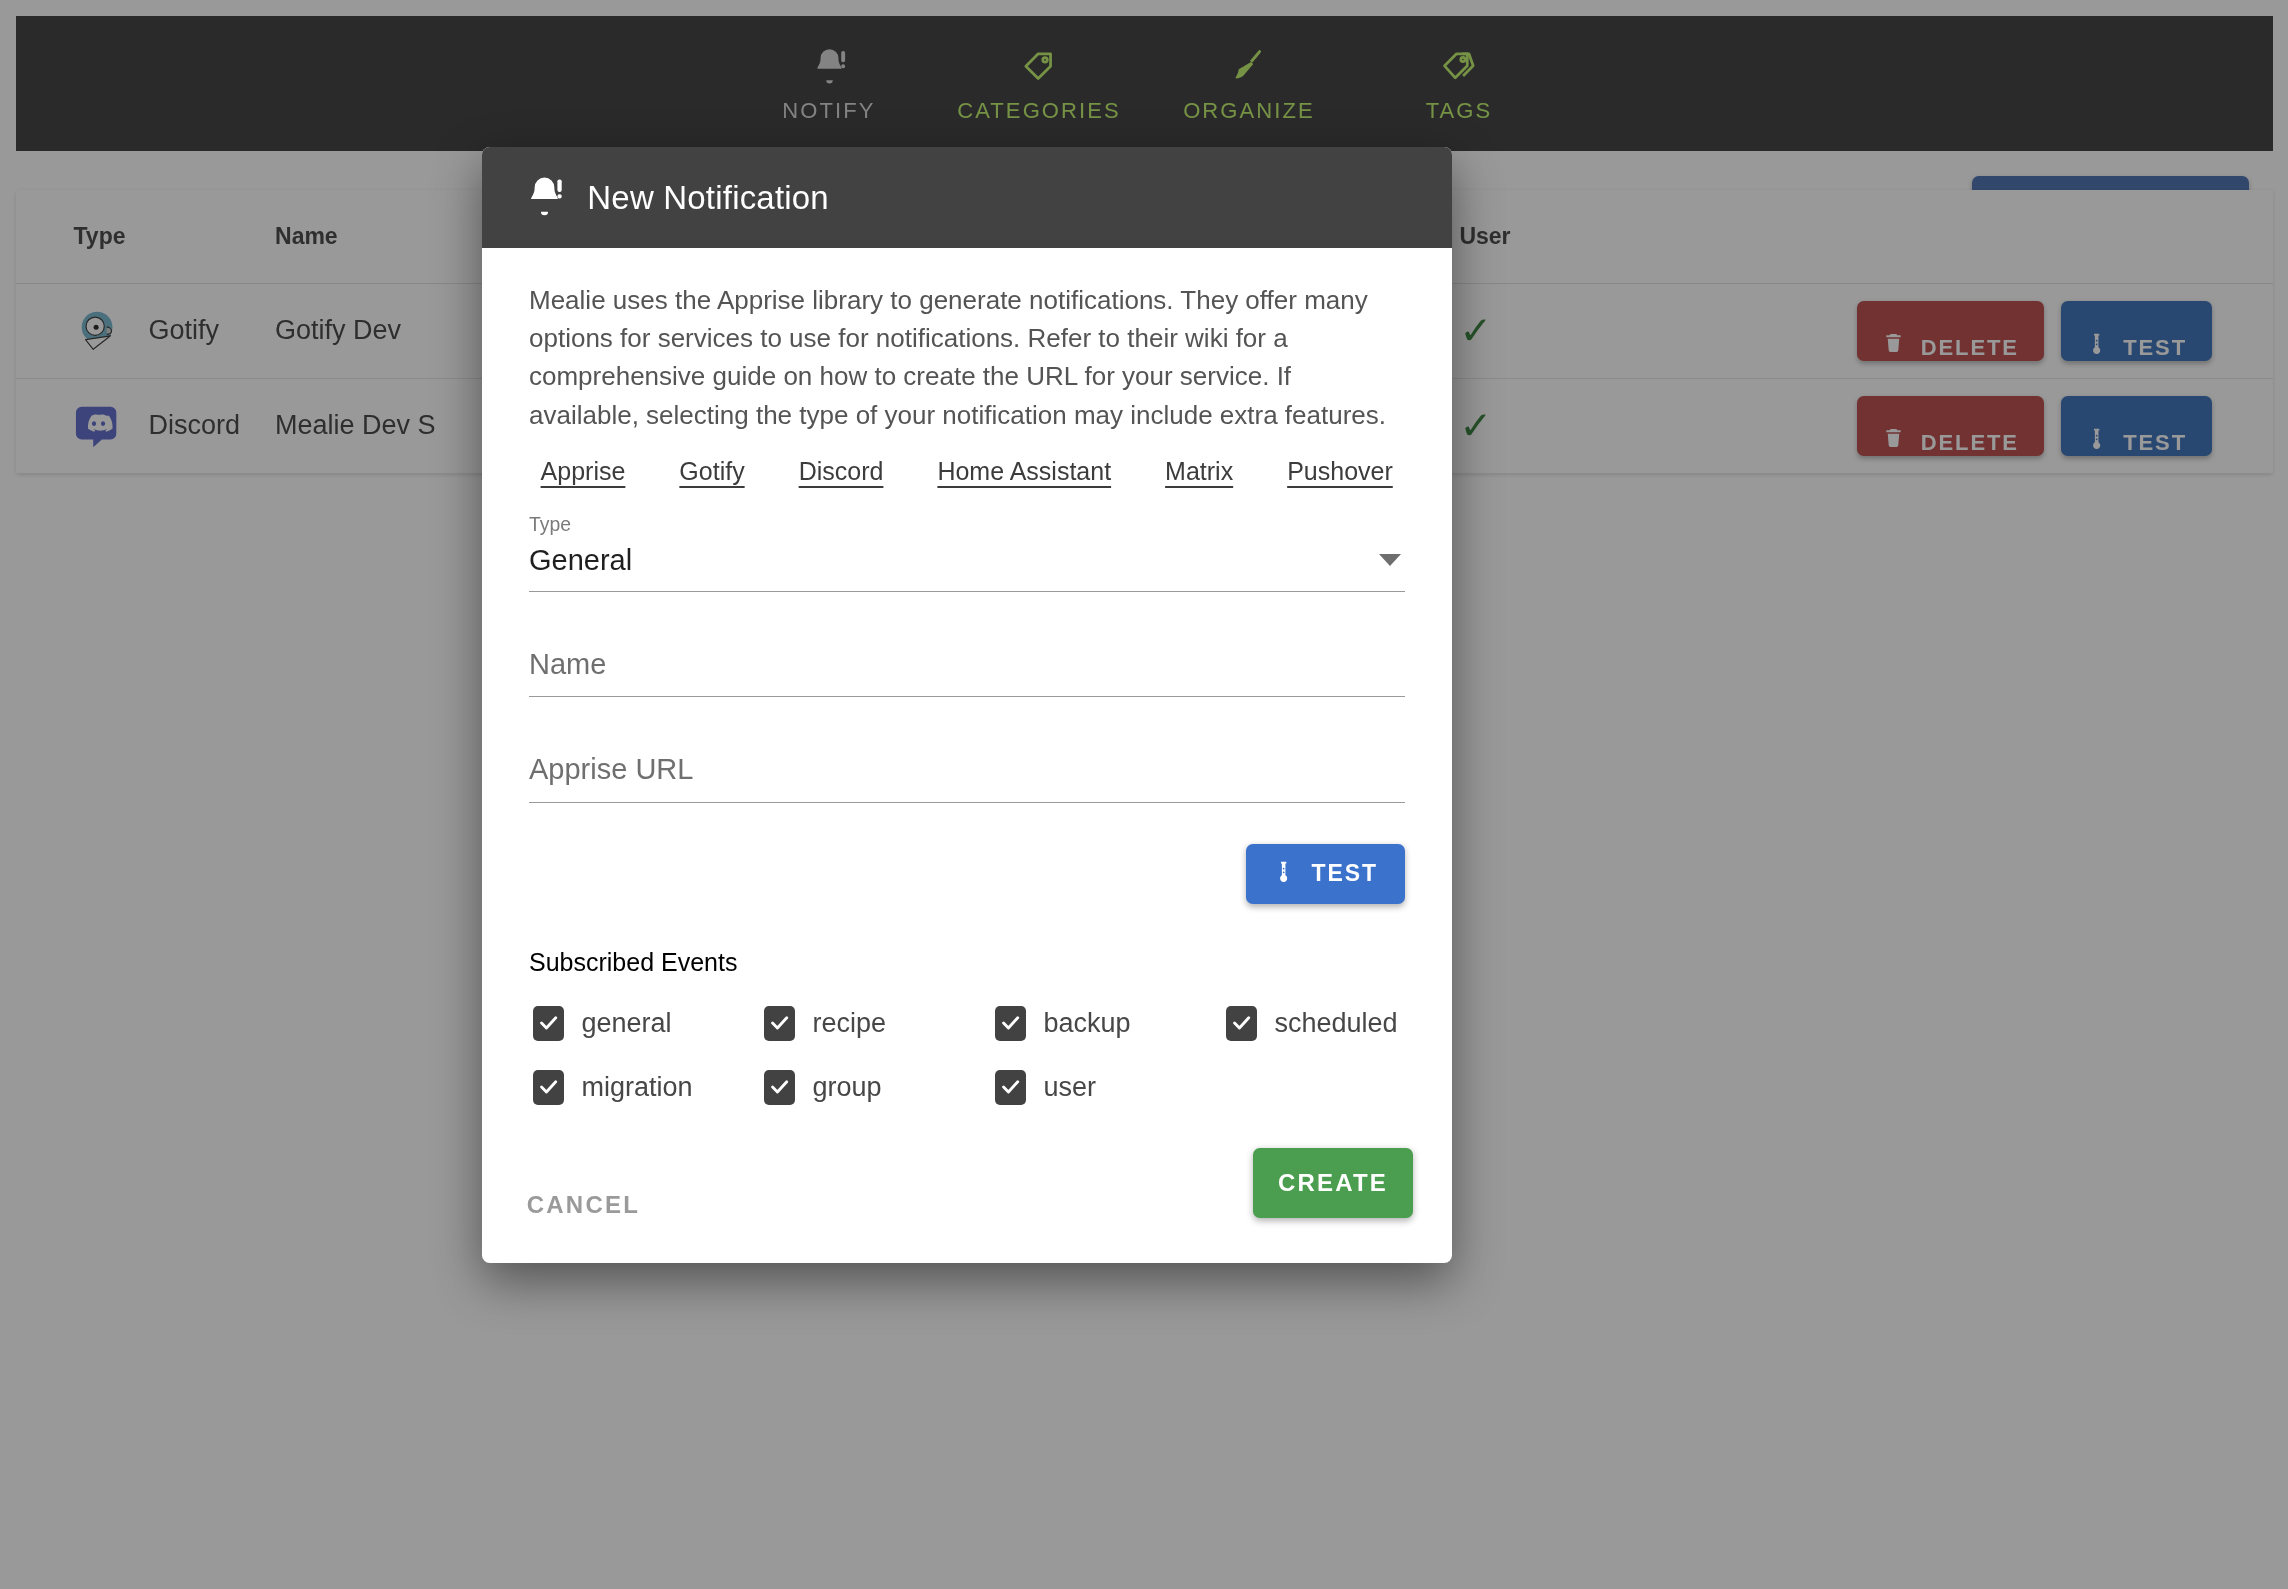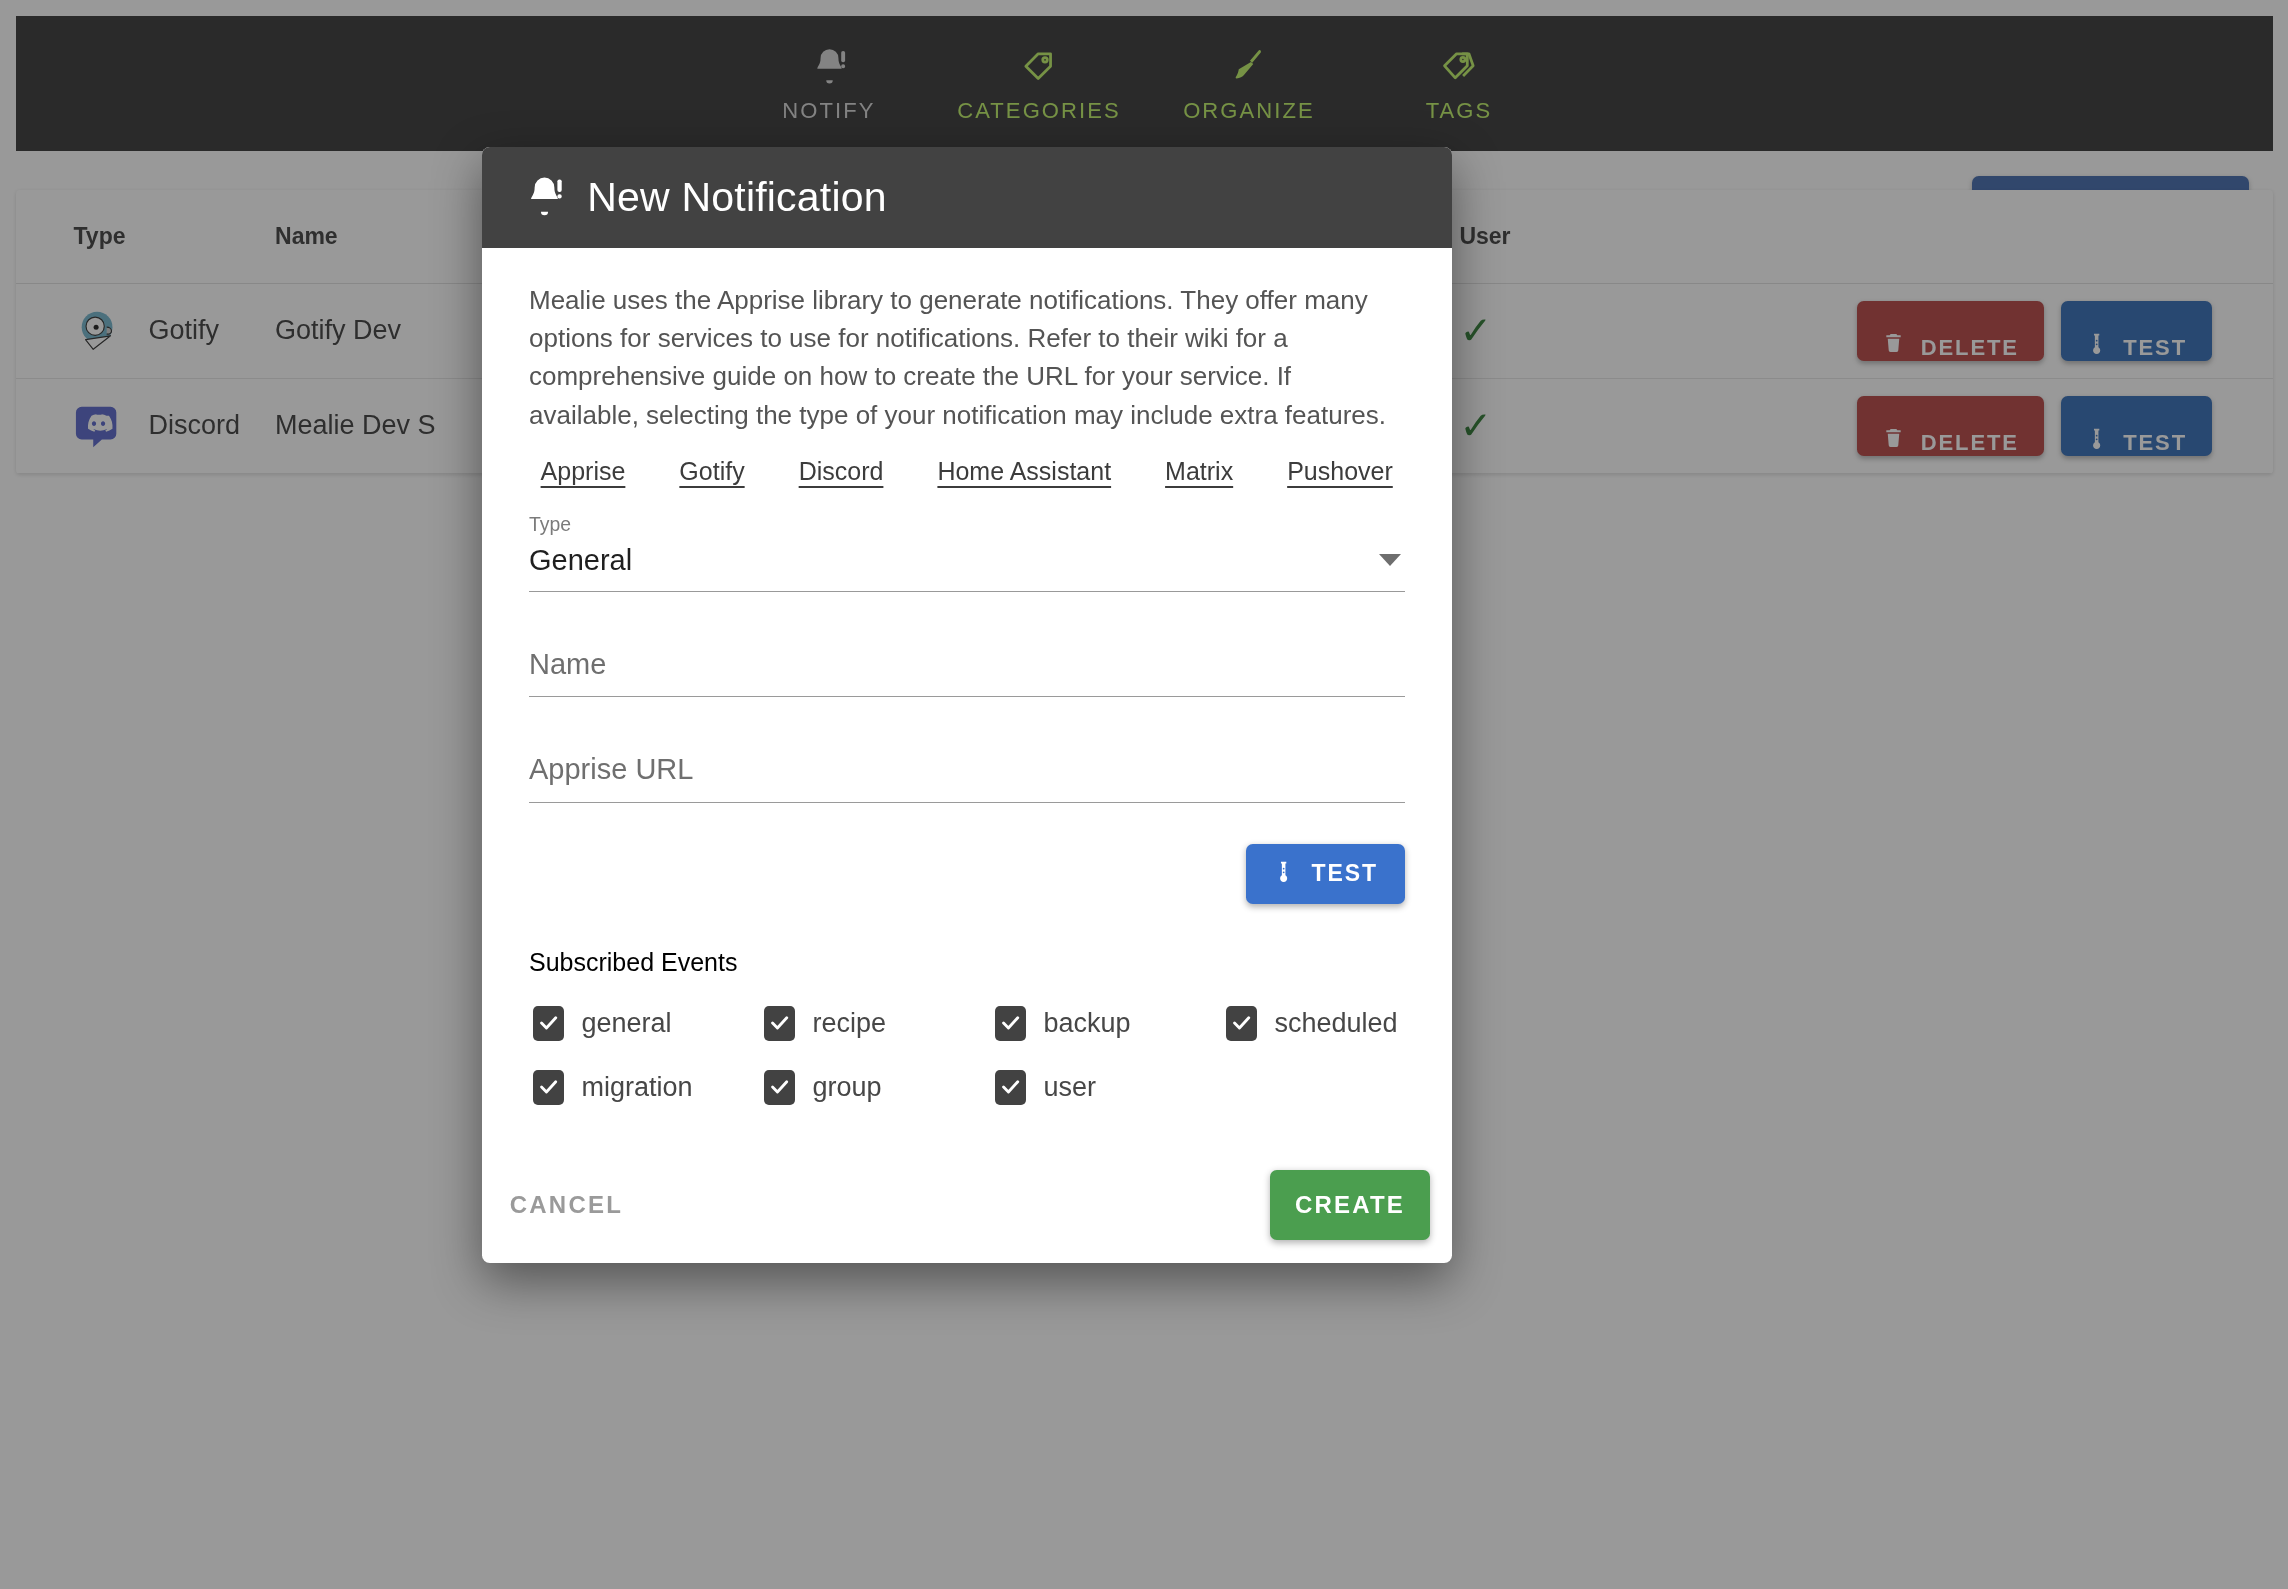--- a/index.html
+++ b/index.html
@@ -171,21 +171,21 @@
   .dialog-header {
     height: 101px;
     background: #424242;
     display: flex;
     align-items: center;
     gap: 21.3px;
     padding: 0 41px;
   }
   .dialog-header .title {
     color: #ffffff;
-    font-size: 41px;
+    font-size: 33px;
     font-weight: 400;
     letter-spacing: 0.2px;
   }
 
   .dialog-body { padding: 33px 47px 0 47px; }
 
   .dialog-desc {
     font-size: 26px;
     line-height: 1.47;
     color: #545454;
@@ -284,23 +284,22 @@
     background: #424242;
     display: flex; align-items: center; justify-content: center;
     flex: 0 0 auto;
   }
   .cb-box svg { display: block; }
   .cb-label { font-size: 27px; color: #474747; }
 
   .dialog-footer {
     margin-top: 43px;
     height: 115px;
-    padding: 0 22px;
+    padding: 0 39px;
     display: flex;
-    align-items: center;
     justify-content: space-between;
   }
   .btn-cancel {
     background: transparent;
     border: none;
     color: #9a9a9a;
     font-size: 24px;
     letter-spacing: 2.2px;
     font-weight: 600;
     font-family: "Liberation Sans", sans-serif;

